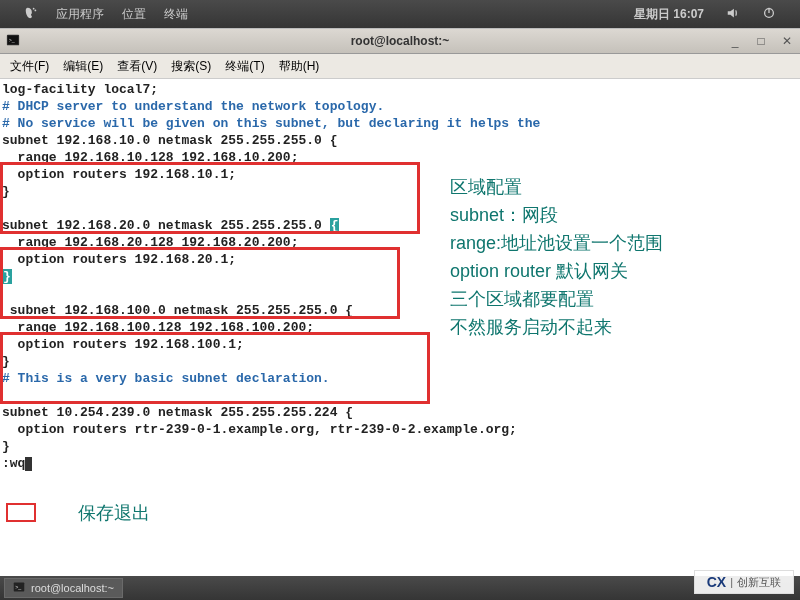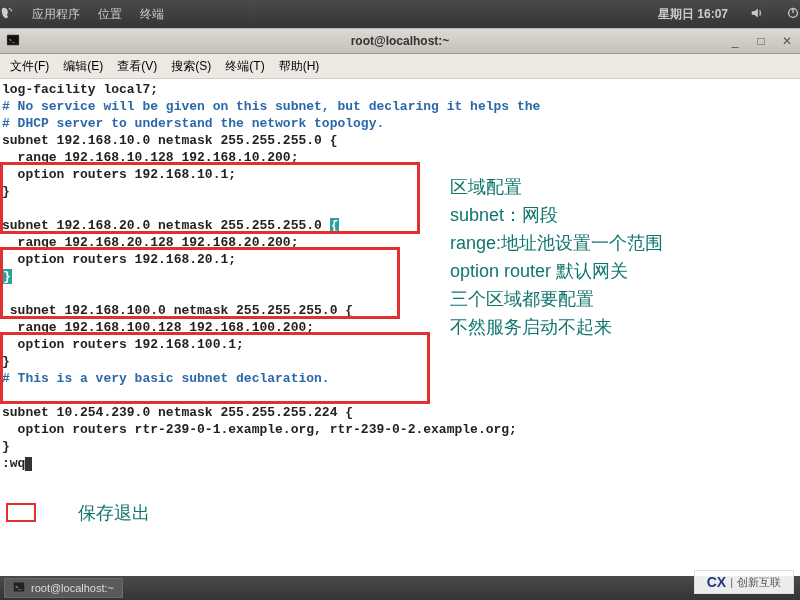--- a/index.html
+++ b/index.html
@@ -1,17 +1,17 @@
 <!DOCTYPE html>
 <html><head>
 <meta charset="utf-8">
 <style>
 * { margin:0; padding:0; box-sizing:border-box; }
 body { width:800px; height:600px; font-family:Arial,sans-serif; font-size:13px; background:#f4f0eb; overflow:hidden; position:relative; }
-.top-panel { height:28px; background:linear-gradient(#4a4a4a,#353535); color:#ccc; display:flex; align-items:center; padding:0 0; font-size:12px; }
+.top-panel { height:28px; background:linear-gradient(#4a4a4a,#353535); color:#ccc; display:flex; align-items:center; padding:0 24px; font-size:12px; }
 .top-panel .left-items { display:flex; gap:18px; align-items:center; }
 .top-panel .spacer { flex:1; }
 .top-panel .right-items { display:flex; gap:22px; align-items:center;font-weight:bold; }
 .foot-icon { width:14px; height:14px; display:inline-block; }
 .title-bar { height:26px; background:linear-gradient(#dcd8d2,#c5c1ba); display:flex; align-items:center; justify-content:center; position:relative; border-top:1px solid #bbb; border-bottom:1px solid #999; }
 .title-bar .title { font-weight:bold; font-size:12px; color:#333; }
 .title-bar .win-btns { position:absolute; right:6px; display:flex; gap:12px; }
 .title-bar .win-btn { width:14px; height:14px; display:flex; align-items:center; justify-content:center; color:#555; font-size:12px; }
 .menu-bar { height:24px; background:#ece9e3; display:flex; align-items:center; gap:14px; padding:12px 10px; font-size:12px; border-bottom:1px solid #ccc; }
 .terminal { height:506px; background:#fff; font-family:"Courier New",monospace; font-size:13px; line-height:17px; position:relative; padding:2px; font-weight:bold; }
@@ -75,22 +75,22 @@
   <span>编辑(E)</span>
   <span>查看(V)</span>
   <span>搜索(S)</span>
   <span>终端(T)</span>
   <span>帮助(H)</span>
 </div>
 
 <div class="terminal">
   <div class="line">log-facility local7;</div>
   <div class="line"></div>
+  <div class="line comment"># DHCP server to understand the network topology.</div>
   <div class="line comment"># No service will be given on this subnet, but declaring it helps the</div>
-  <div class="line comment"># DHCP server to understand the network topology.</div>
   <div class="line"></div>
   <div class="line">subnet 192.168.10.0 netmask 255.255.255.0 {</div>
   <div class="line">  range 192.168.10.128 192.168.10.200;</div>
   <div class="line">  option routers 192.168.10.1;</div>
   <div class="line">}</div>
   <div class="line">&nbsp;</div>
   <div class="line"><span>subnet 192.168.20.0 netmask 255.255.255.0 </span><span class="hlcursor">{</span></div>
   <div class="line">  range 192.168.20.128 192.168.20.200;</div>
   <div class="line">  option routers 192.168.20.1;</div>
   <div class="line"><span class="hlcursor">}</span></div>

